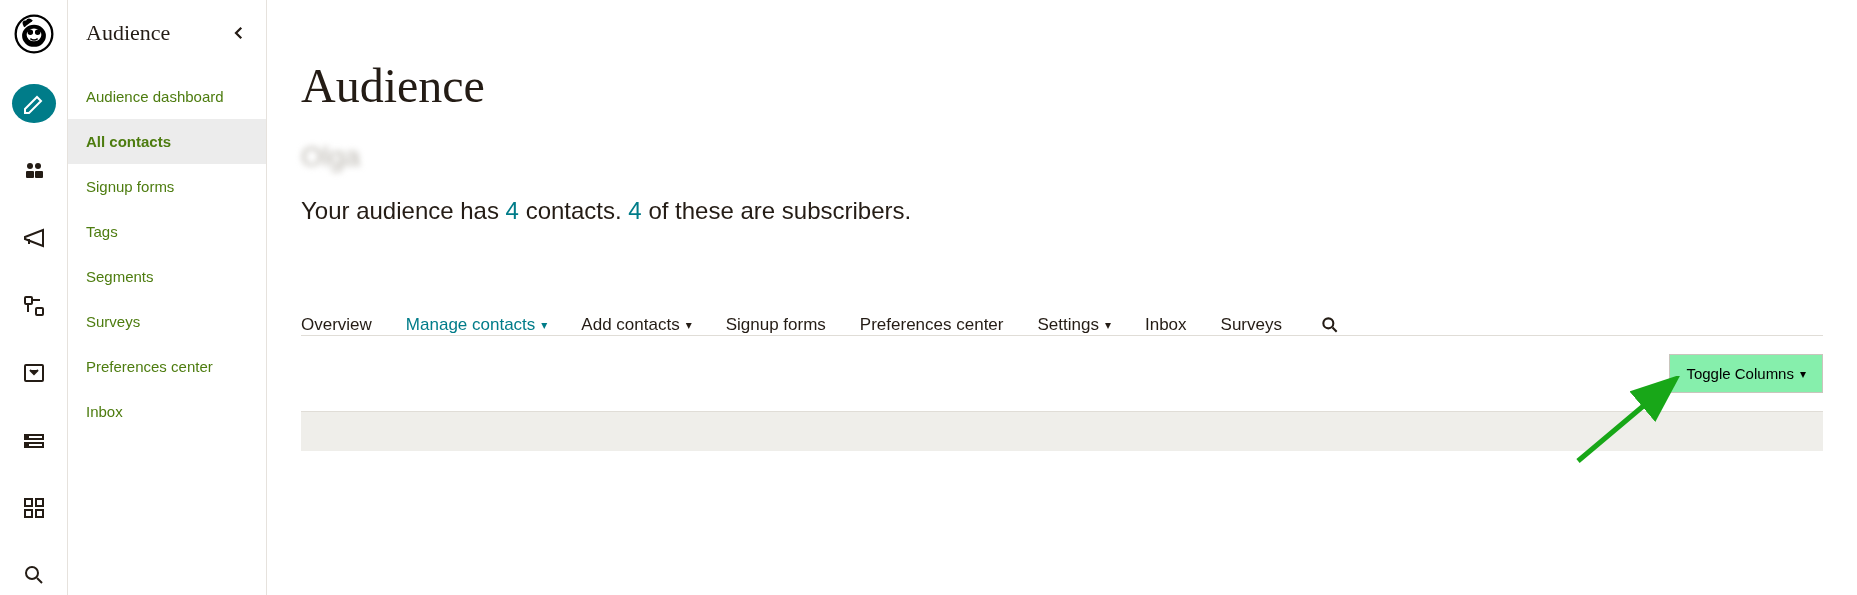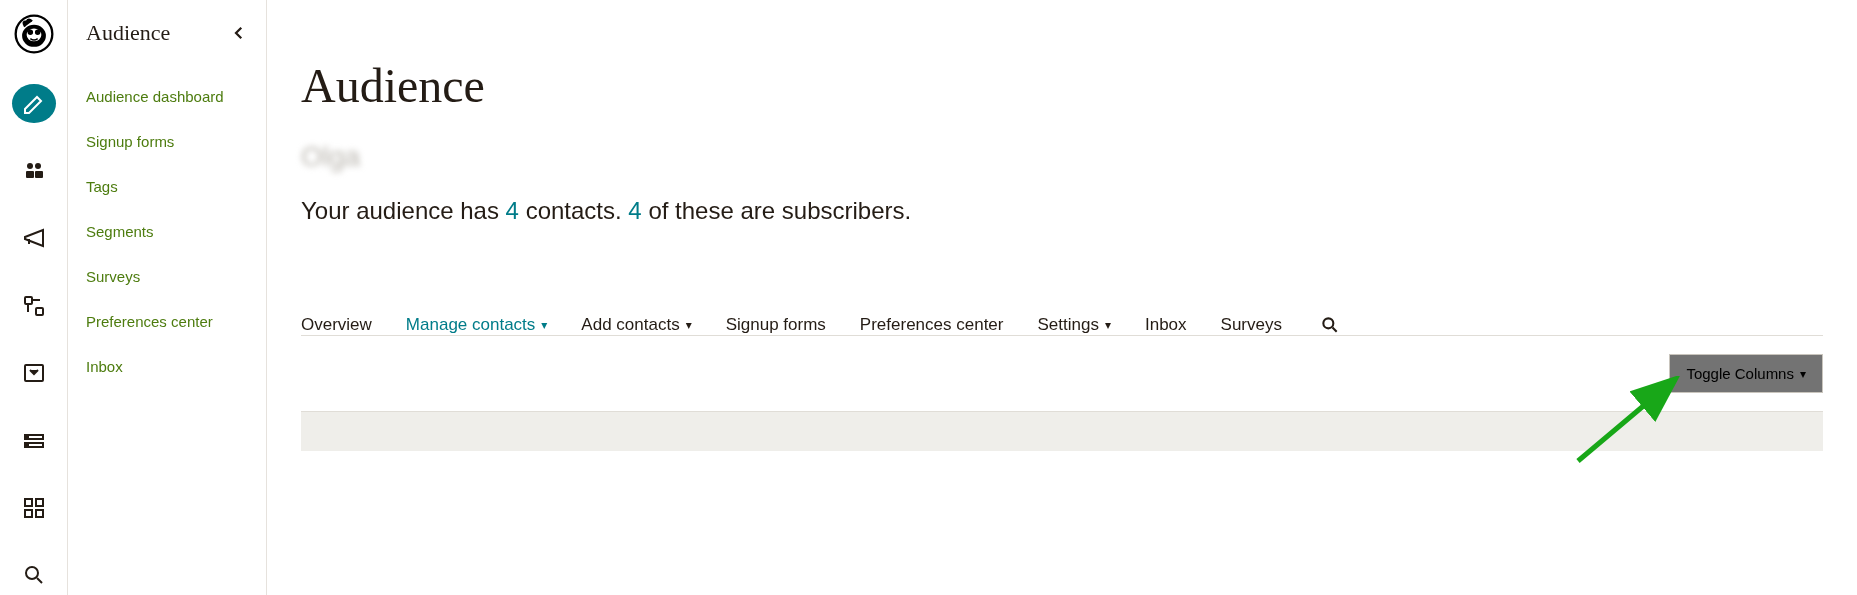--- a/index.html
+++ b/index.html
@@ -120,21 +120,21 @@
   
   .actions-row {
     display: flex;
     justify-content: flex-end;
     gap: 18px;
     padding: 18px 0 18px 0;
     position: relative;
   }
   .btn {
     border: 1px solid #c9c5bd;
-    background: #737373;
+    background: #86efac;
     padding: 10px 16px;
     font-size: 15px;
     cursor: pointer;
     display: flex;
     align-items: center;
     gap: 6px;
   }
   .btn.secondary {
     background: #efeeea;
     border: 1px solid #efeeea;
@@ -227,20 +227,21 @@
   </div>
 
   <div class="sidebar">
     <div class="sidebar-header">
       <div class="sidebar-title">Audience</div>
       <svg class="chev-left" viewBox="0 0 24 24" fill="none" stroke="#241c15" stroke-width="3">
         <path d="M15 5l-7 7 7 7"></path>
       </svg>
     </div>
     <div class="side-item">Audience dashboard</div>
+    <div class="side-item active">All contacts</div>
     <div class="side-item">Signup forms</div>
     <div class="side-item">Tags</div>
     <div class="side-item">Segments</div>
     <div class="side-item">Surveys</div>
     <div class="side-item">Preferences center</div>
     <div class="side-item">Inbox</div>
   </div>
 
   <div class="main">
     <h1 class="page-title">Audience</h1>

